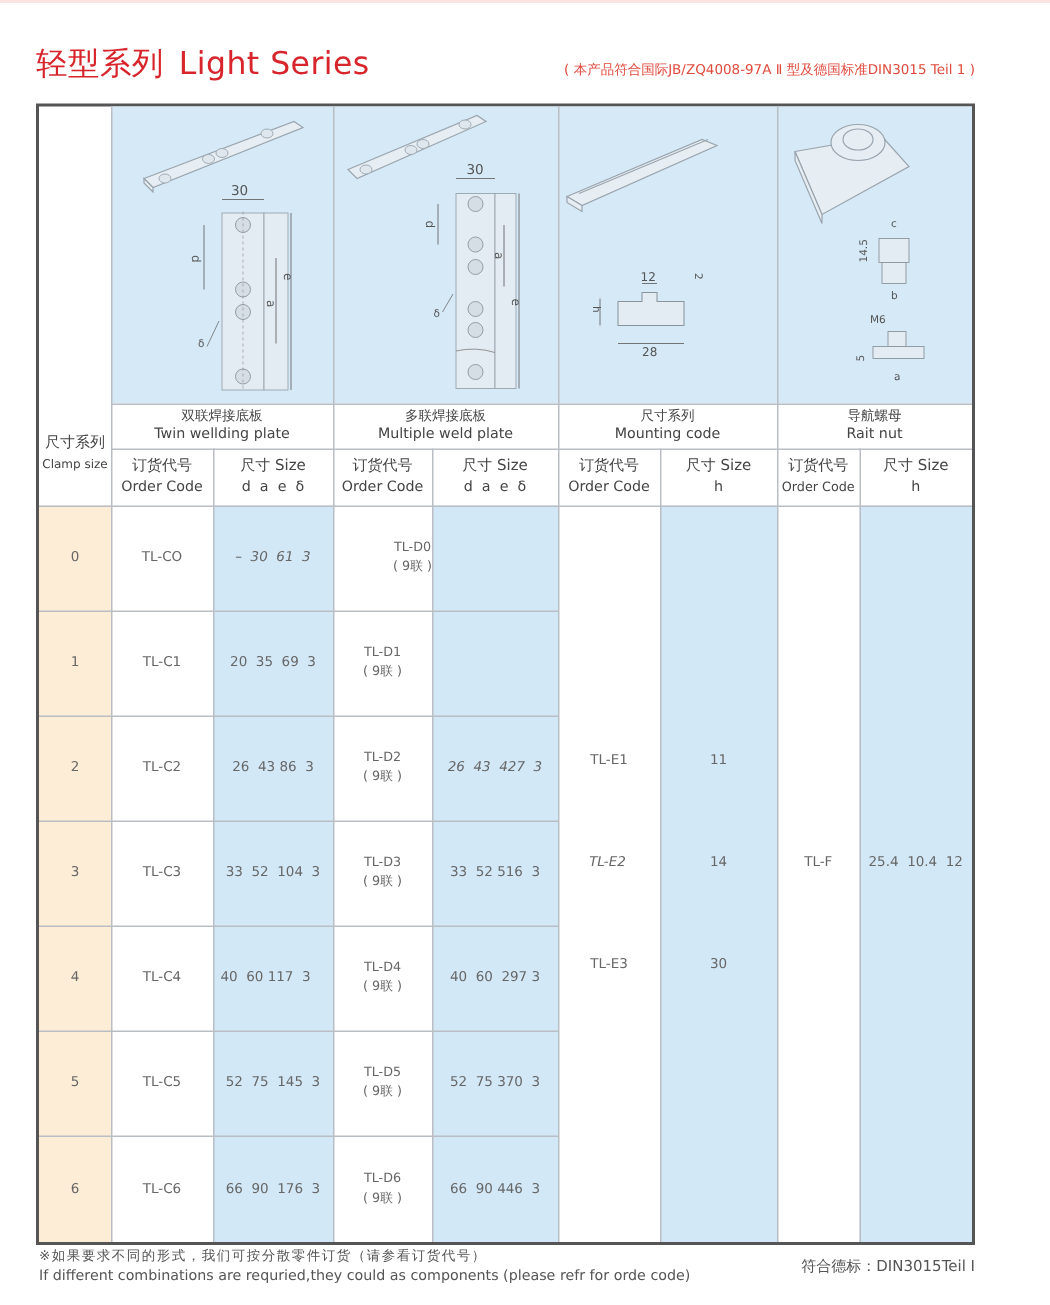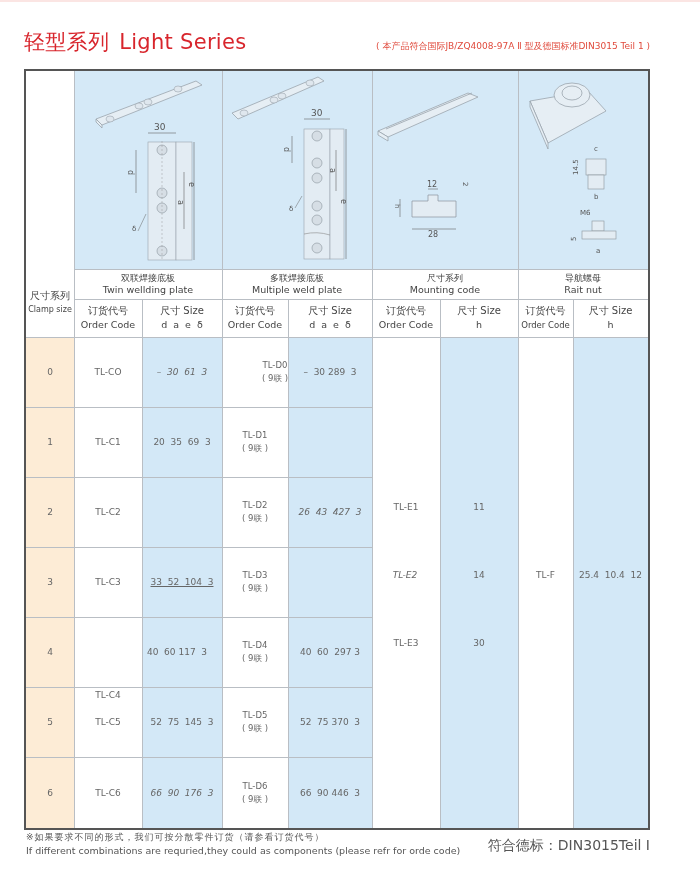--- a/index.html
+++ b/index.html
@@ -15,21 +15,21 @@
   .vline { position:absolute; width:1px; background:#b9bec4; }
   .hline { position:absolute; height:1px; background:#b9bec4; }
   .hdr-cn { font-size:9px; color:#444; line-height:12px; }
   .hdr-en { font-size:9.5px; color:#444; line-height:12px; }
   .sub-cn { font-size:10px; color:#444; line-height:14px; }
   .sub-en { font-size:9.5px; color:#444; line-height:14px; }
   .data { font-size:9px; color:#666; font-family:"DejaVu Sans", sans-serif; white-space:nowrap; }
   .data2 { font-size:8.5px; color:#666; line-height:13px; }
   .note1 { position:absolute; left:26px; top:831px; font-size:9px; color:#555; letter-spacing:1px; }
   .note2 { position:absolute; left:26px; top:845px; font-size:9.5px; color:#555; }
-  .cert { position:absolute; right:50px; top:837px; font-size:14px; color:#555; }
+  .cert { position:absolute; right:50px; top:837px; font-size:10px; color:#555; }
   svg { display:block; }
   .img-cell { position:absolute; box-sizing:border-box; background:#d5e9f7; }
 </style>
 </head>
 <body>
 
 <div class="topline"></div>
 
 <div class="title">
   <span>轻型系列</span><span class="en">Light Series</span>
@@ -206,67 +206,68 @@
   <div class="blue" style="position:absolute;left:414px;top:266px;width:78px;height:491px;"></div>
   <div class="blue" style="position:absolute;left:547px;top:266px;width:75px;height:491px;"></div>
 
   <div class="cell data" style="left:0;top:266px;width:48px;height:70px;">0</div>
   <div class="cell data" style="left:48px;top:266px;width:68px;height:70px;">TL-CO</div>
   <div class="cell data" style="left:116px;top:266px;width:80px;height:70px;white-space:pre;font-style:italic;">–  30  61  3</div>
   <div class="cell" style="left:196px;top:266px;width:66px;height:70px;margin-left:20px;">
     <div class="data2">TL-D0</div>
     <div class="data2">( 9联 )</div>
   </div>
-  <div class="cell data" style="left:262px;top:266px;width:84px;height:70px;white-space:pre;">–  30 289  3</div>
 
   <div class="cell data" style="left:0;top:336px;width:48px;height:70px;">1</div>
   <div class="cell data" style="left:48px;top:336px;width:68px;height:70px;">TL-C1</div>
   <div class="cell data" style="left:116px;top:336px;width:80px;height:70px;white-space:pre;">20  35  69  3</div>
   <div class="cell" style="left:196px;top:336px;width:66px;height:70px;">
     <div class="data2">TL-D1</div>
     <div class="data2">( 9联 )</div>
   </div>
 
   <div class="cell data" style="left:0;top:406px;width:48px;height:70px;">2</div>
   <div class="cell data" style="left:48px;top:406px;width:68px;height:70px;">TL-C2</div>
+  <div class="cell data" style="left:116px;top:406px;width:80px;height:70px;white-space:pre;">26  43 86  3</div>
   <div class="cell" style="left:196px;top:406px;width:66px;height:70px;">
     <div class="data2">TL-D2</div>
     <div class="data2">( 9联 )</div>
   </div>
   <div class="cell data" style="left:262px;top:406px;width:84px;height:70px;white-space:pre;font-style:italic;">26  43  427  3</div>
 
   <div class="cell data" style="left:0;top:476px;width:48px;height:70px;">3</div>
   <div class="cell data" style="left:48px;top:476px;width:68px;height:70px;">TL-C3</div>
-  <div class="cell data" style="left:116px;top:476px;width:80px;height:70px;white-space:pre;text-decoration:underline;">33  52  104  3</div>
+  <div class="cell data" style="left:116px;top:476px;width:80px;height:70px;white-space:pre;">33  52  104  3</div>
   <div class="cell" style="left:196px;top:476px;width:66px;height:70px;">
     <div class="data2">TL-D3</div>
     <div class="data2">( 9联 )</div>
   </div>
+  <div class="cell data" style="left:262px;top:476px;width:84px;height:70px;white-space:pre;">33  52 516  3</div>
 
   <div class="cell data" style="left:0;top:546px;width:48px;height:70px;">4</div>
-  <div class="cell data" style="left:48px;top:546px;width:68px;height:70px;margin-top:43px;">TL-C4</div>
+  <div class="cell data" style="left:48px;top:546px;width:68px;height:70px;">TL-C4</div>
   <div class="cell data" style="left:116px;top:546px;width:70px;height:70px;white-space:pre;">40  60 117  3</div>
   <div class="cell" style="left:196px;top:546px;width:66px;height:70px;">
     <div class="data2">TL-D4</div>
     <div class="data2">( 9联 )</div>
   </div>
   <div class="cell data" style="left:262px;top:546px;width:84px;height:70px;white-space:pre;">40  60  297 3</div>
 
   <div class="cell data" style="left:0;top:616px;width:48px;height:70px;">5</div>
   <div class="cell data" style="left:48px;top:616px;width:68px;height:70px;">TL-C5</div>
   <div class="cell data" style="left:116px;top:616px;width:80px;height:70px;white-space:pre;">52  75  145  3</div>
   <div class="cell" style="left:196px;top:616px;width:66px;height:70px;">
     <div class="data2">TL-D5</div>
     <div class="data2">( 9联 )</div>
   </div>
   <div class="cell data" style="left:262px;top:616px;width:84px;height:70px;white-space:pre;">52  75 370  3</div>
 
   <div class="cell data" style="left:0;top:686px;width:48px;height:71px;">6</div>
   <div class="cell data" style="left:48px;top:686px;width:68px;height:71px;">TL-C6</div>
-  <div class="cell data" style="left:116px;top:686px;width:80px;height:71px;white-space:pre;font-style:italic;">66  90  176  3</div>
+  <div class="cell data" style="left:116px;top:686px;width:80px;height:71px;white-space:pre;">66  90  176  3</div>
   <div class="cell" style="left:196px;top:686px;width:66px;height:71px;">
     <div class="data2">TL-D6</div>
     <div class="data2">( 9联 )</div>
   </div>
   <div class="cell data" style="left:262px;top:686px;width:84px;height:71px;white-space:pre;">66  90 446  3</div>
 
   <div class="cell data" style="left:346px;top:426px;width:68px;height:20px;">TL-E1</div>
   <div class="cell data" style="left:414px;top:426px;width:78px;height:20px;">11</div>
   <div class="cell data" style="left:346px;top:494px;width:66px;height:20px;font-style:italic;">TL-E2</div>
   <div class="cell data" style="left:414px;top:494px;width:78px;height:20px;">14</div>

